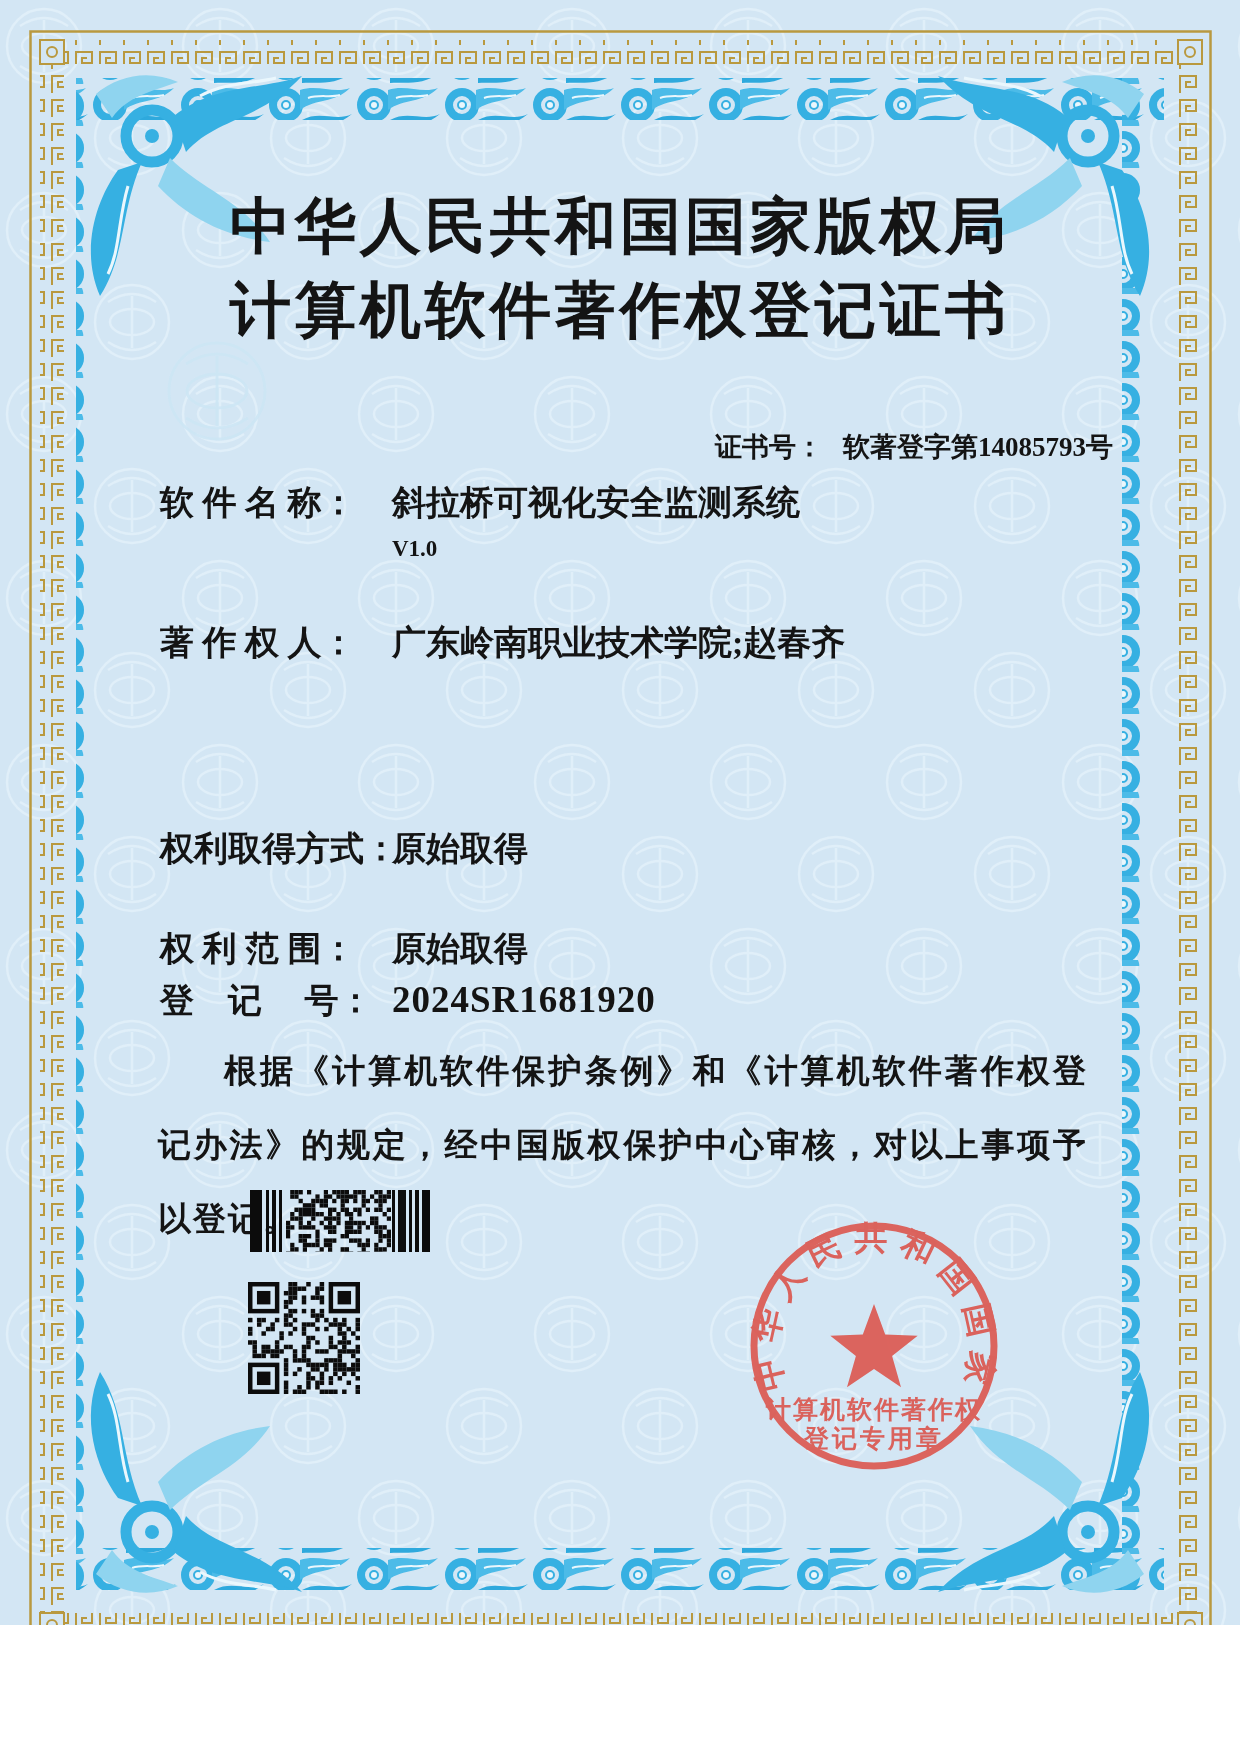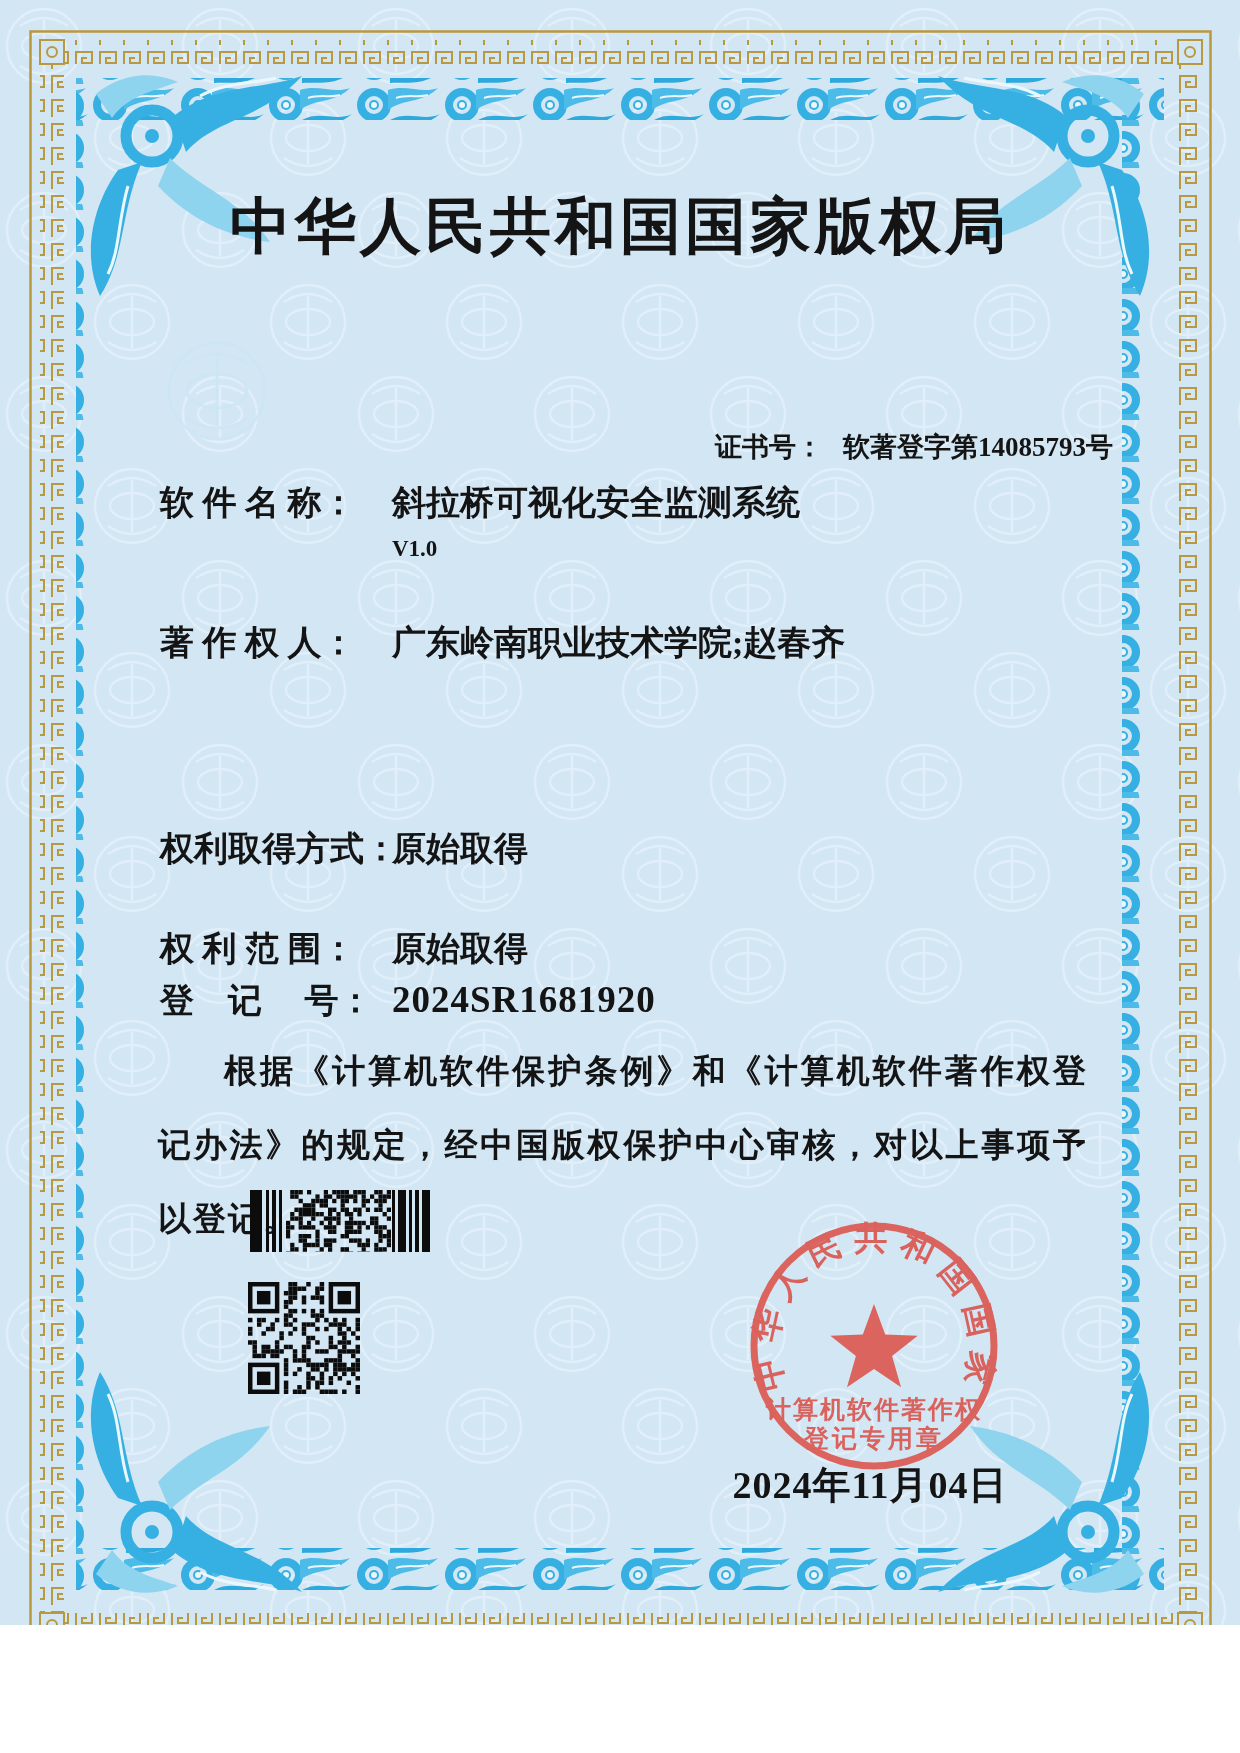--- a/index.html
+++ b/index.html
@@ -129,20 +129,21 @@
     <g stroke="#cde6f5" fill="none" stroke-width="3">
       <circle cx="59" cy="59" r="48"></circle>
       <ellipse cx="59" cy="59" rx="30" ry="17"></ellipse>
       <line x1="59" y1="24" x2="59" y2="94"></line>
       <path d="M28,32 Q59,12 90,32"></path>
       <path d="M28,86 Q59,106 90,86"></path>
     </g>
   </svg>
 
   <div class="title title1">中华人民共和国国家版权局</div>
+  <div class="title title2">计算机软件著作权登记证书</div>
 
   <div class="certno">
     <span class="lbl">证书号：</span><span>软著登字第14085793号</span>
   </div>
 
   <div class="row row-name">
     <span class="label">软 件 名 称：</span>
     <span class="value">斜拉桥可视化安全监测系统</span>
   </div>
   <div class="row-name-l2">V1.0</div>
@@ -579,14 +580,13 @@
     <circle cx="140" cy="140" r="120" fill="none" stroke="#dc564e" stroke-width="7"></circle>
     <path id="sealArc" d="M52,181 A97,97 0 1 1 228,181" fill="none"></path>
     <text font-size="33" letter-spacing="6">
       <textPath href="#sealArc" startOffset="0" textLength="520">中华人民共和国国家版权局</textPath>
     </text>
     <polygon fill="#dc564e" points="140,98 151.2,128.6 183.7,129.8 158.1,149.9 167,181.2 140,163 113,181.2 121.9,149.9 96.3,129.8 128.8,128.6"></polygon>
     <text x="140" y="212" text-anchor="middle" font-size="25" letter-spacing="2">计算机软件著作权</text>
     <text x="140" y="241" text-anchor="middle" font-size="25" letter-spacing="3">登记专用章</text>
   </svg>
 
-  <div class="date">2024年11月04日</div>
 </div>
 
 </body></html>

